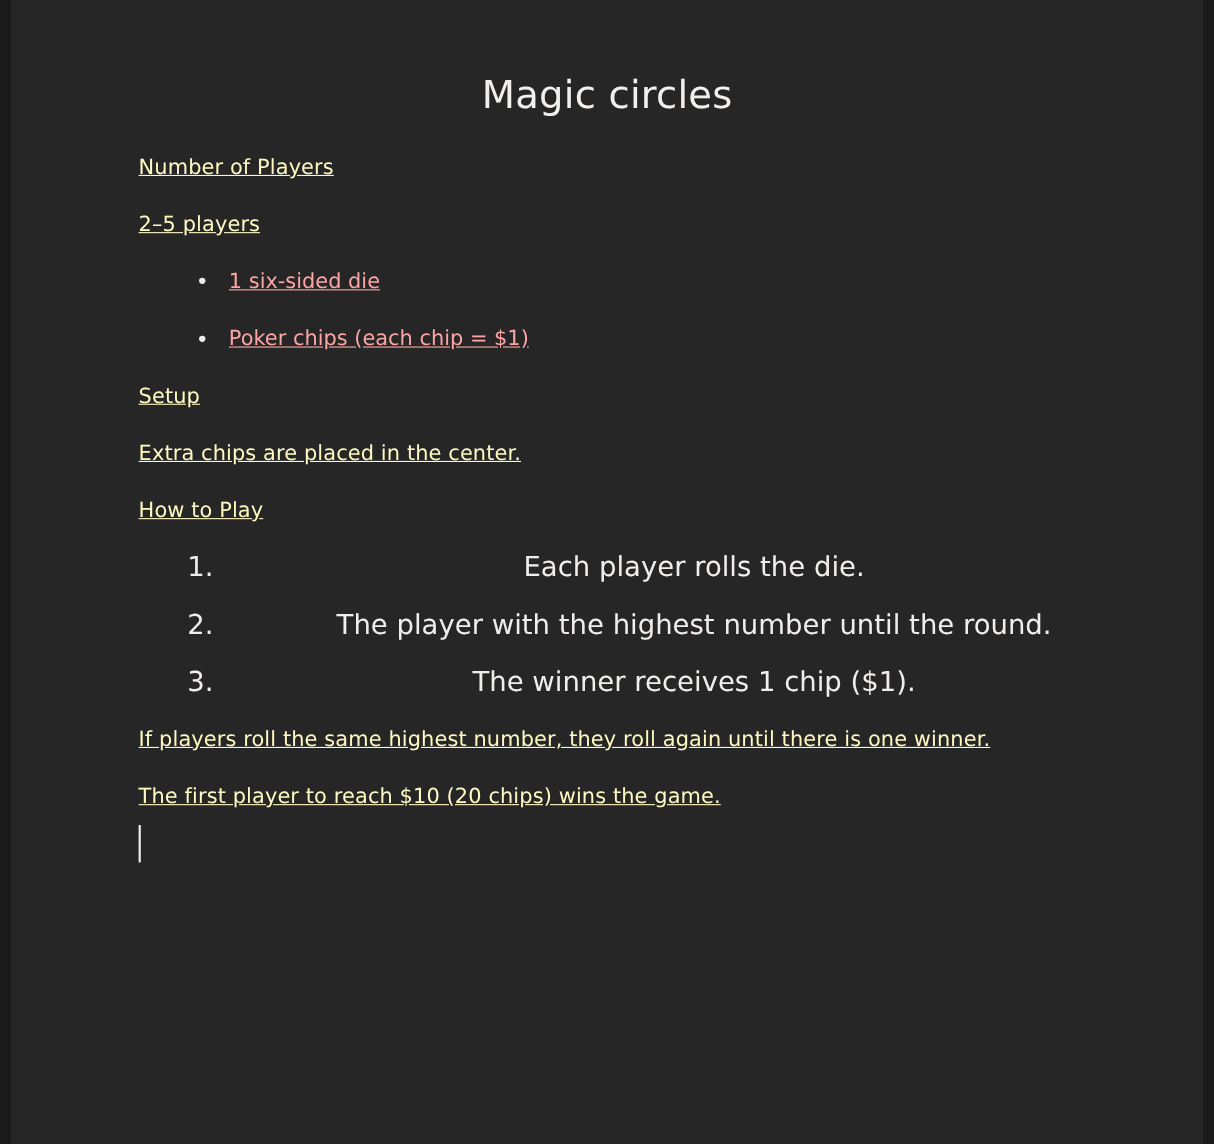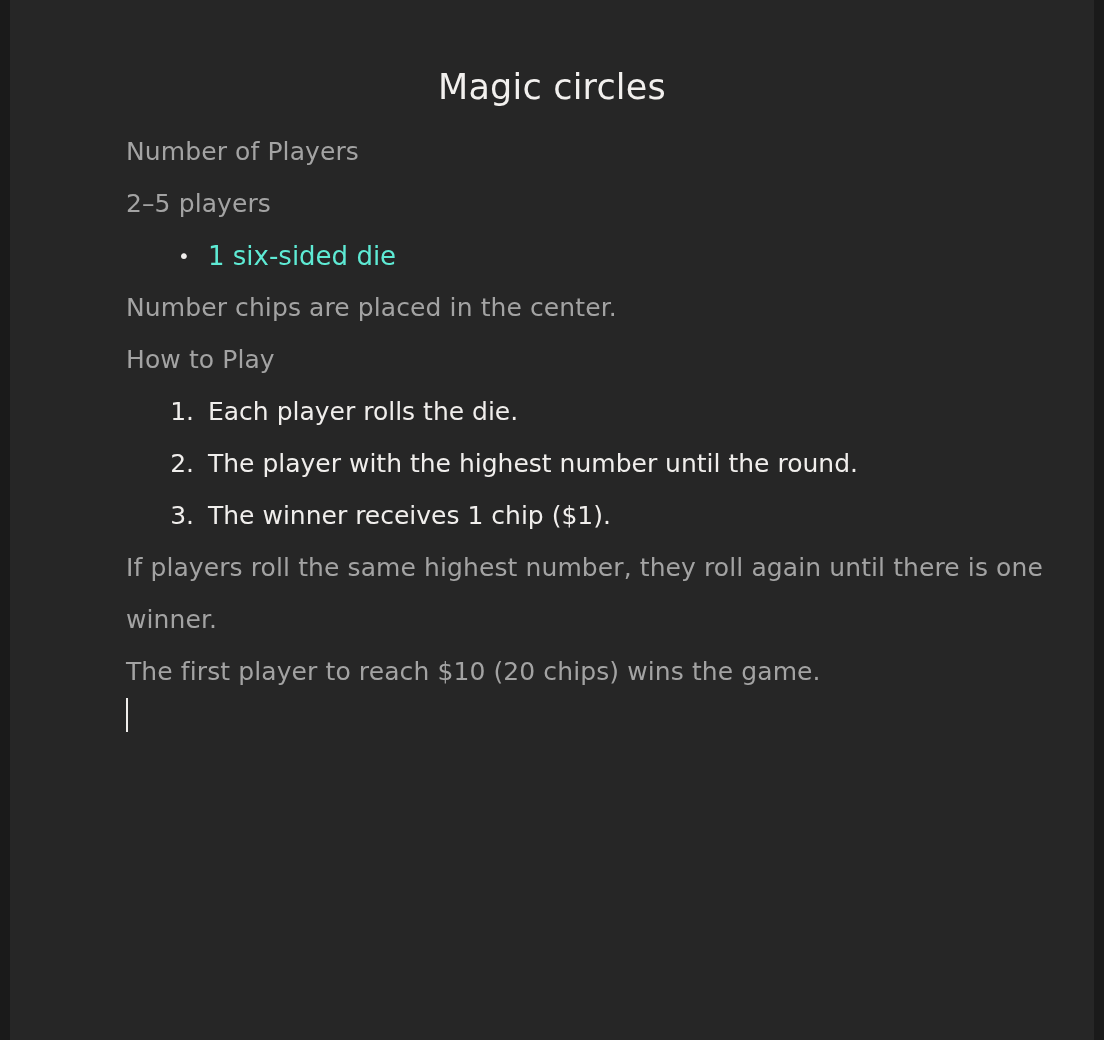--- a/index.html
+++ b/index.html
@@ -52,37 +52,39 @@
     font-weight: 400;
     letter-spacing: 0.2px;
     color: #f2f0ee;
     margin: 0 0 18px 0;
     line-height: 1.2;
   }
   .body-block {
     padding-left: 76px;
   }
   .para {
-    font-size: 25px;
+    font-size: 19px;
     line-height: 52px;
-    color: #a3a3a3;
+    color: #fef9c3;
     letter-spacing: 0.1px;
     white-space: pre-wrap;
+    text-decoration: underline;
   }
   ul.bullets {
     margin: 0;
     padding: 0 0 0 40px;
     list-style: none;
   }
   ul.bullets li {
     position: relative;
-    font-size: 26px;
+    font-size: 19px;
     line-height: 52px;
     padding-left: 42px;
-    color: #5eead4;
+    color: #fca5a5;
+    text-decoration: underline;
   }
   ul.bullets li::before {
     content: "\2022";
     position: absolute;
     left: 12px;
     top: 0;
     font-size: 20px;
     color: #f0eeec;
   }
   ol.numbers {
@@ -91,20 +93,21 @@
     list-style: none;
     counter-reset: oli;
   }
   ol.numbers li {
     position: relative;
     font-size: 25px;
     line-height: 52px;
     padding-left: 48px;
     color: #f0eeec;
     counter-increment: oli;
+    text-align: center;
   }
   ol.numbers li::before {
     content: counter(oli) ".";
     position: absolute;
     left: 0;
     top: 0;
     width: 34px;
     text-align: right;
     color: #f0eeec;
   }
@@ -134,25 +137,27 @@
 
     <div class="body-block">
 
       <div class="para">Number of Players</div>
 
       <div class="para">2–5 players</div>
 
 
       <ul class="bullets">
         <li>1 six-sided die</li>
+        <li>Poker chips (each chip = $1)</li>
       </ul>
 
+      <div class="para">Setup</div>
 
 
-      <div class="para">Number chips are placed in the center.</div>
+      <div class="para">Extra chips are placed in the center.</div>
 
       <div class="para">How to Play</div>
 
       <ol class="numbers">
         <li>Each player rolls the die.</li>
         <li>The player with the highest number until the round.</li>
         <li>The winner receives 1 chip ($1).</li>
       </ol>
 
       <div class="para">If players roll the same highest number, they roll again until there is one winner.</div>

